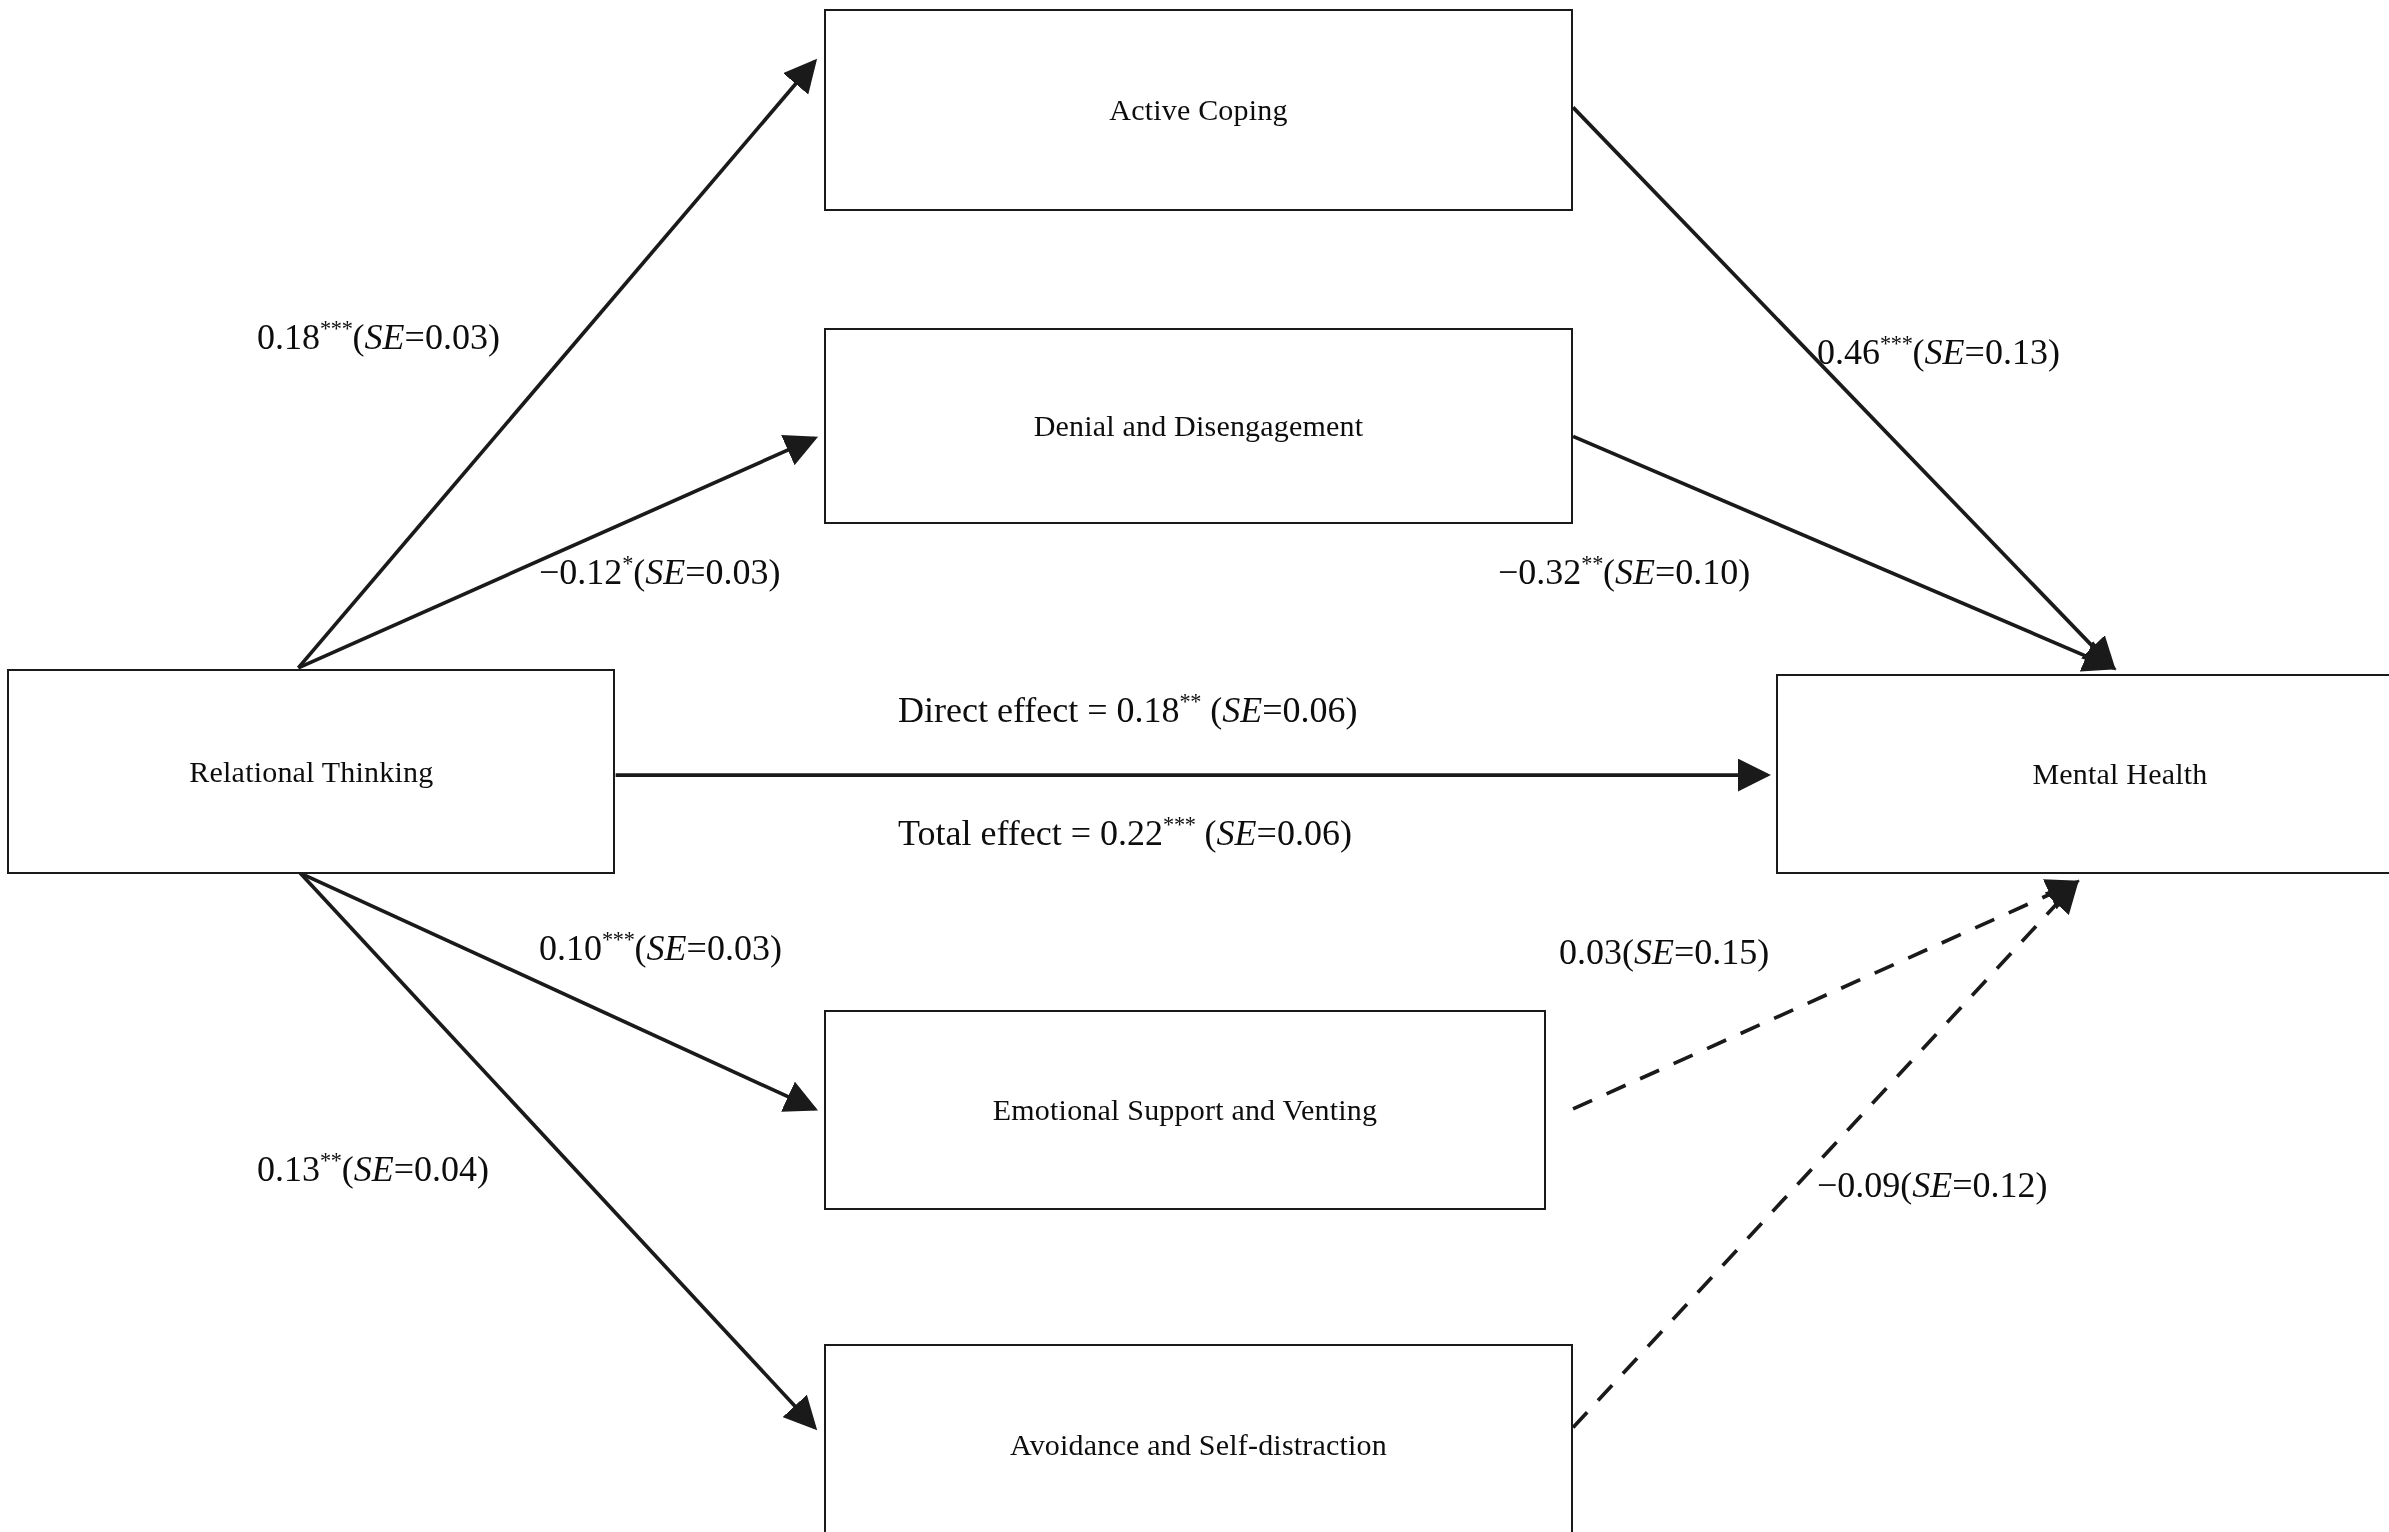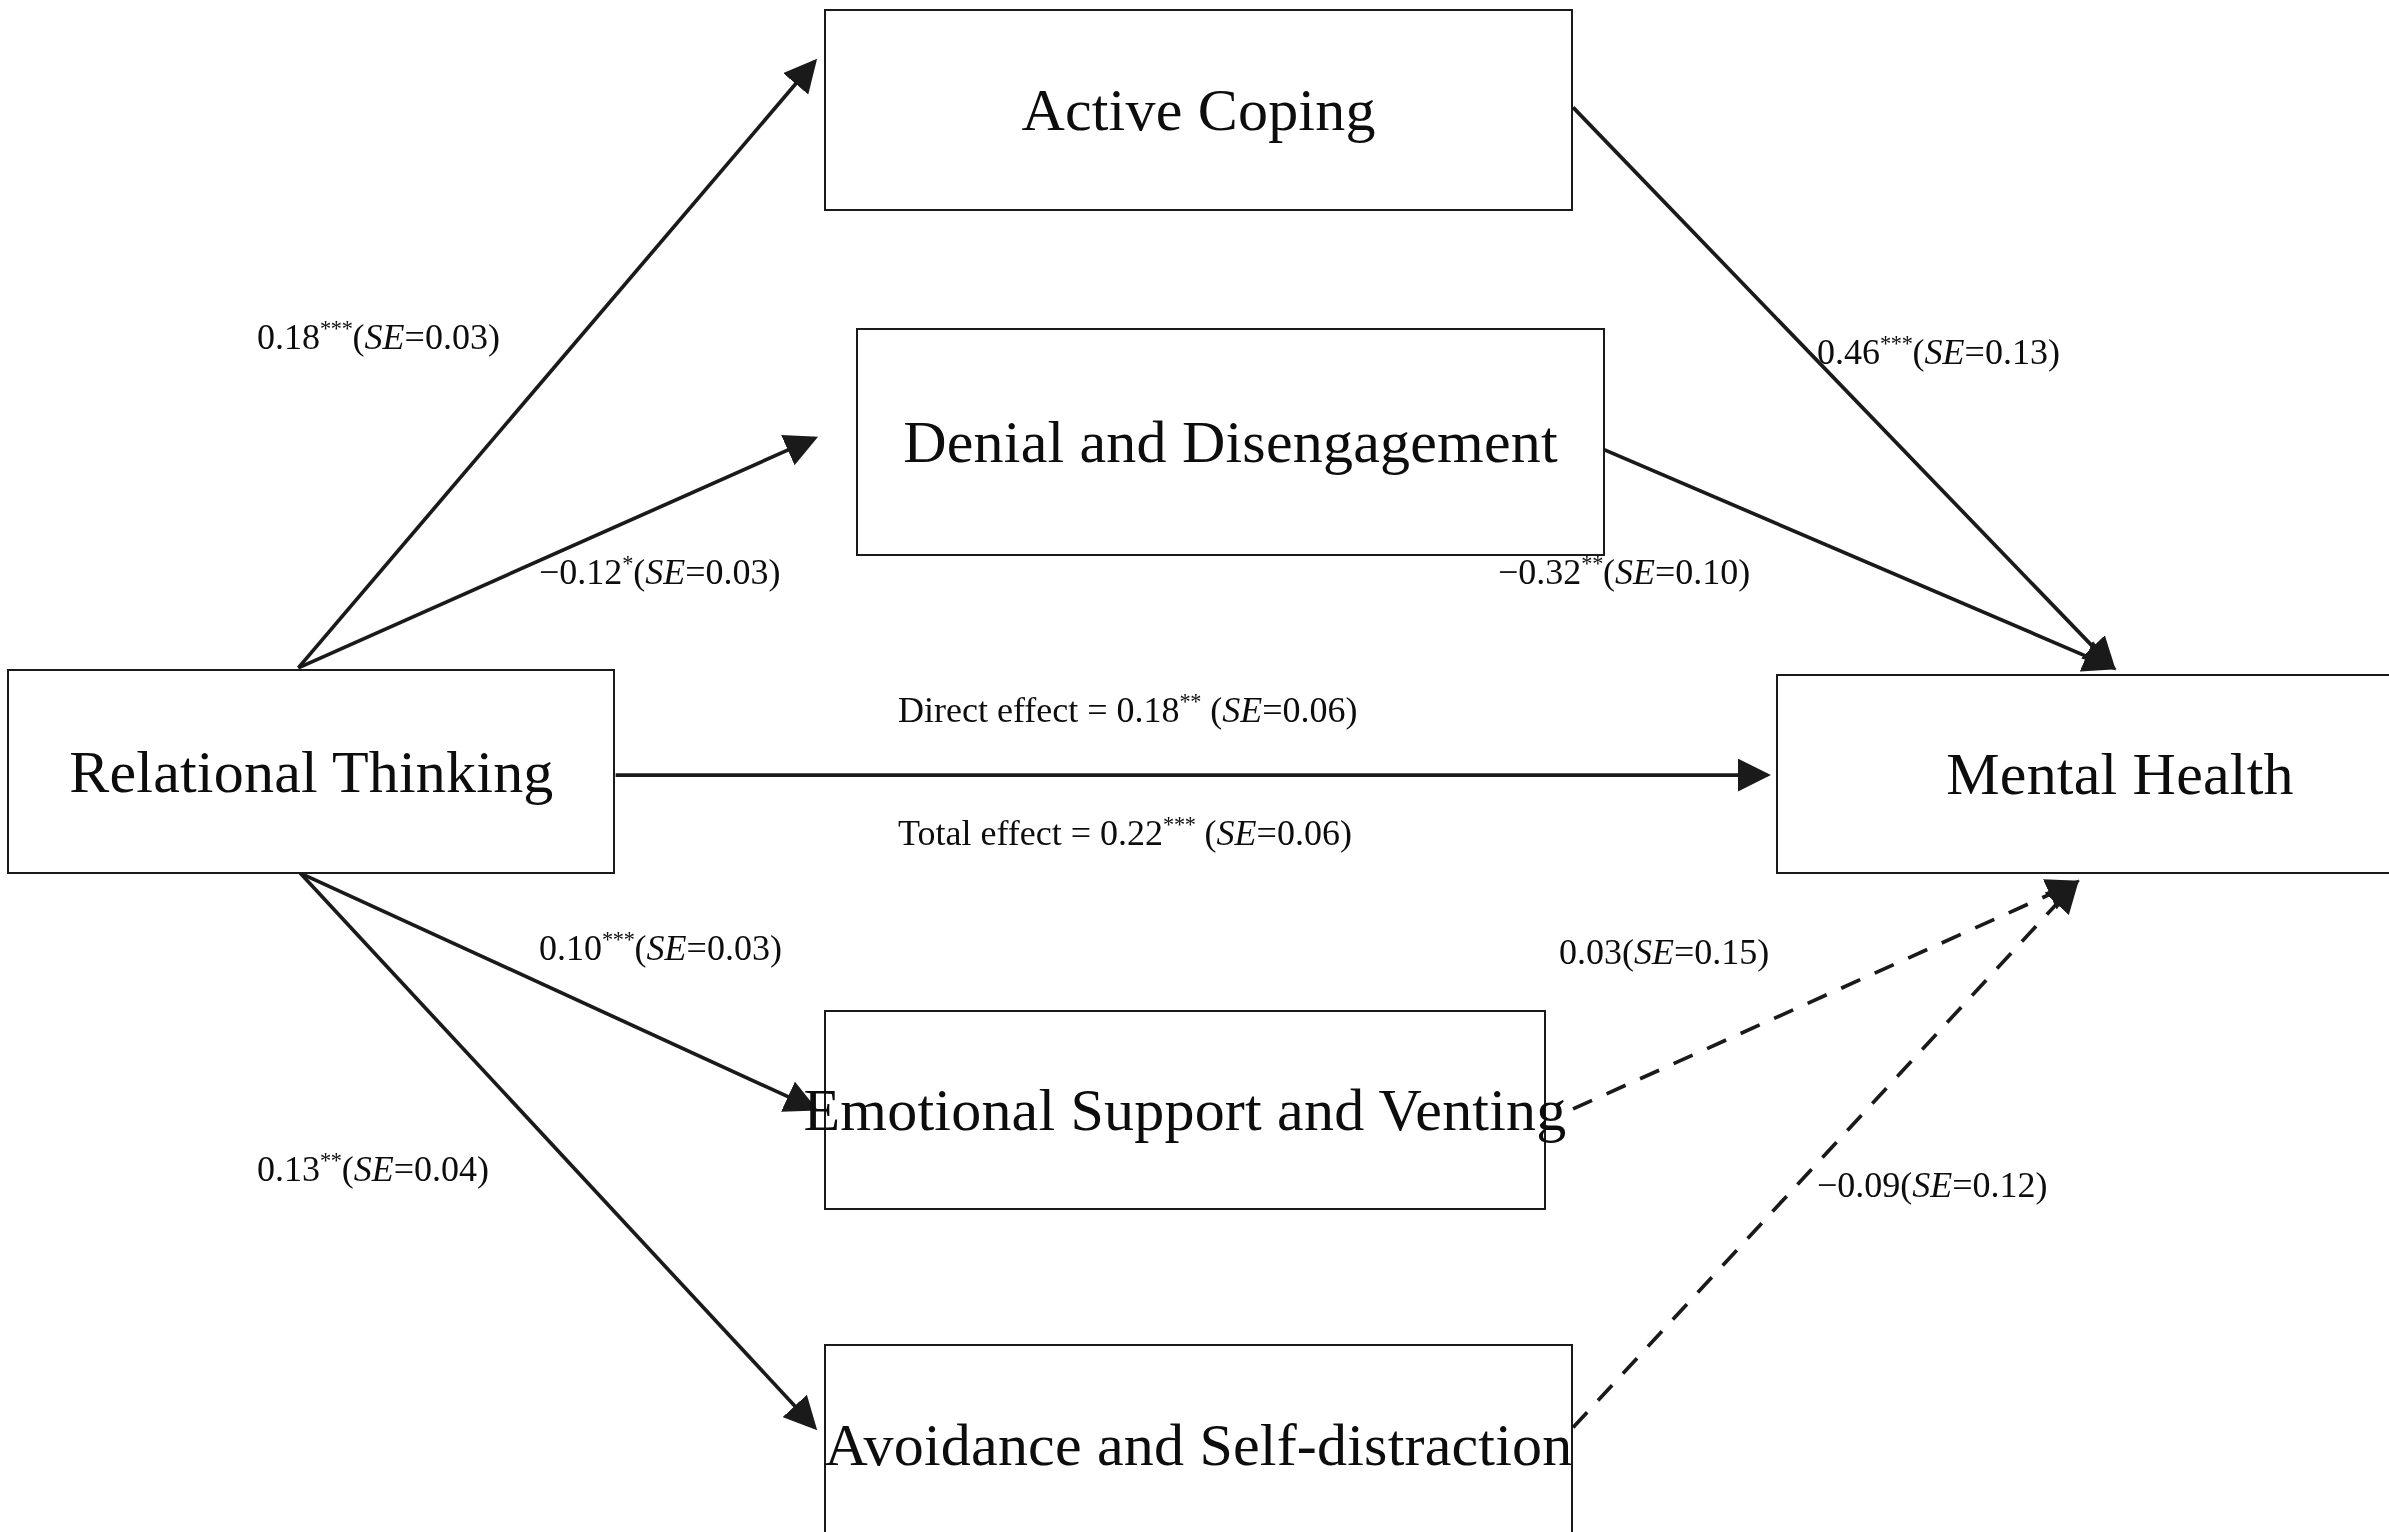--- a/index.html
+++ b/index.html
@@ -25,21 +25,21 @@
   .node-box {
     position: absolute;
     box-sizing: border-box;
     border: 2.5px solid #1a1a1a;
     background: #ffffff;
     display: flex;
     align-items: center;
     justify-content: center;
   }
   .node-label {
-    font-size: 60px;
+    font-size: 30px;
     color: #0d0d0d;
     line-height: 1;
     white-space: nowrap;
     letter-spacing: 0.2px;
   }
   .edge-label {
     position: absolute;
     font-size: 36px;
     color: #0d0d0d;
     white-space: nowrap;
@@ -83,21 +83,21 @@
 
     <line x1="2568" y1="1810" x2="3390" y2="1440" stroke="#1a1a1a" stroke-width="6" stroke-dasharray="34 26" marker-end="url(#arrowhead)"></line>
 
     <line x1="2568" y1="2330" x2="3390" y2="1440" stroke="#1a1a1a" stroke-width="6" stroke-dasharray="34 26" marker-end="url(#arrowhead)"></line>
   </svg>
 
   <div class="node-box" style="left:824px; top:9.2px; width:749px; height:202px;">
     <span class="node-label">Active Coping</span>
   </div>
 
-  <div class="node-box" style="left:824px; top:328px; width:749px; height:228px;margin-left:32px;">
+  <div class="node-box" style="left:824px; top:328px; width:749px; height:196px;">
     <span class="node-label">Denial and Disengagement</span>
   </div>
 
   <div class="node-box" style="left:7.4px; top:669px; width:608px; height:205px;">
     <span class="node-label">Relational Thinking</span>
   </div>
 
   <div class="node-box" style="left:1776px; top:674px; width:688px; height:200px;">
     <span class="node-label">Mental Health</span>
   </div>

